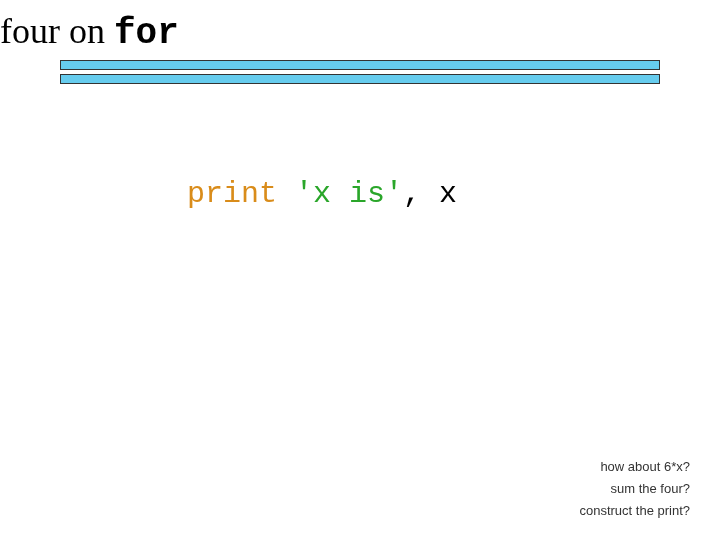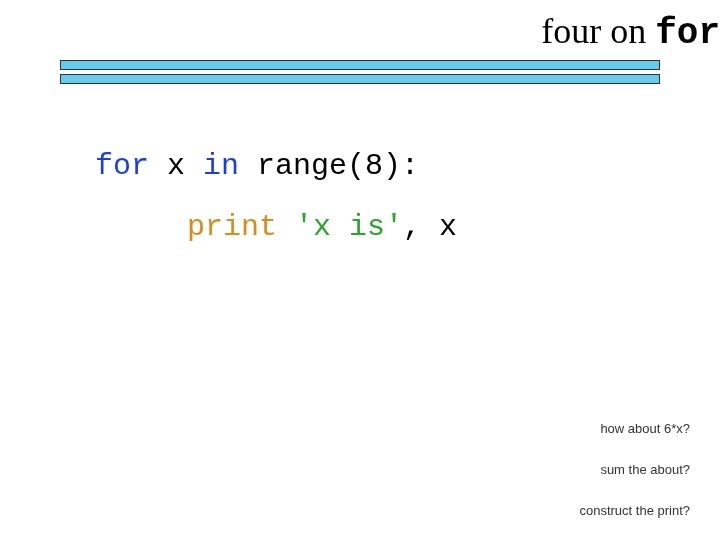--- a/index.html
+++ b/index.html
@@ -1,53 +1,50 @@
 <!DOCTYPE html>
 <html><head>
 <meta charset="utf-8">
 <style>
   * { margin: 0; padding: 0; box-sizing: border-box; }
   html, body { width: 720px; height: 540px; background: #fff; font-family: "Times New Roman", Times, serif; }
   .slide { position: relative; width: 720px; height: 540px; }
-  .title-row { text-align: right; padding-top: 10px; font-size: 36px; color: #000; }
+  .title-row { text-align: left; padding-top: 10px; font-size: 36px; color: #000; }
   .title-serif { font-family: "Times New Roman", Times, serif; }
   .title-mono { font-family: "Courier New", Courier, monospace; font-weight: bold; }
   .underline-bars { margin: 6px auto 0 auto; width: 600px; }
   .bar { height: 10px; background: #66ccee; border: 1px solid #333; margin-bottom: 4px; }
   .code-area { position: absolute; left: 95px; top: 150px; font-family: "Courier New", Courier, monospace; font-size: 30px; line-height: 1.1; }
   .code-line2 { margin-top: 28px; padding-left: 92px; }
   .kw-blue { color: #1a3fdc; }
   .plain { color: #000; }
   .orange { color: #d98c1a; }
   .green { color: #2aa62a; }
   .footer { position: absolute; right: 30px; bottom: 22px; text-align: right; font-family: Arial, Helvetica, sans-serif; font-size: 13px; color: #333; }
-  .footer div { margin-top: 26px; }
+  .footer div { margin-top: 7px; }
 </style>
 </head>
 <body>
 
 <div class="slide">
 
   <div class="title-row">
     <span class="title-serif">four on </span><span class="title-mono">for</span>
   </div>
 
   <div class="underline-bars">
     <div class="bar"></div>
     <div class="bar"></div>
   </div>
 
   <div class="code-area">
-    <div>
-      <span class="kw-blue">for</span><span class="plain"> x </span><span class="kw-blue">in</span><span class="plain"> range(8):</span>
-    </div>
     <div class="code-line2">
       <span class="orange">print</span><span class="plain"> </span><span class="green">'x is'</span><span class="plain">, x</span>
     </div>
   </div>
 
   <div class="footer">
     <div>how about 6*x?</div>
-    <div>sum the about?</div>
+    <div>sum the four?</div>
     <div>construct the print?</div>
   </div>
 
 </div>
 
 </body></html>

